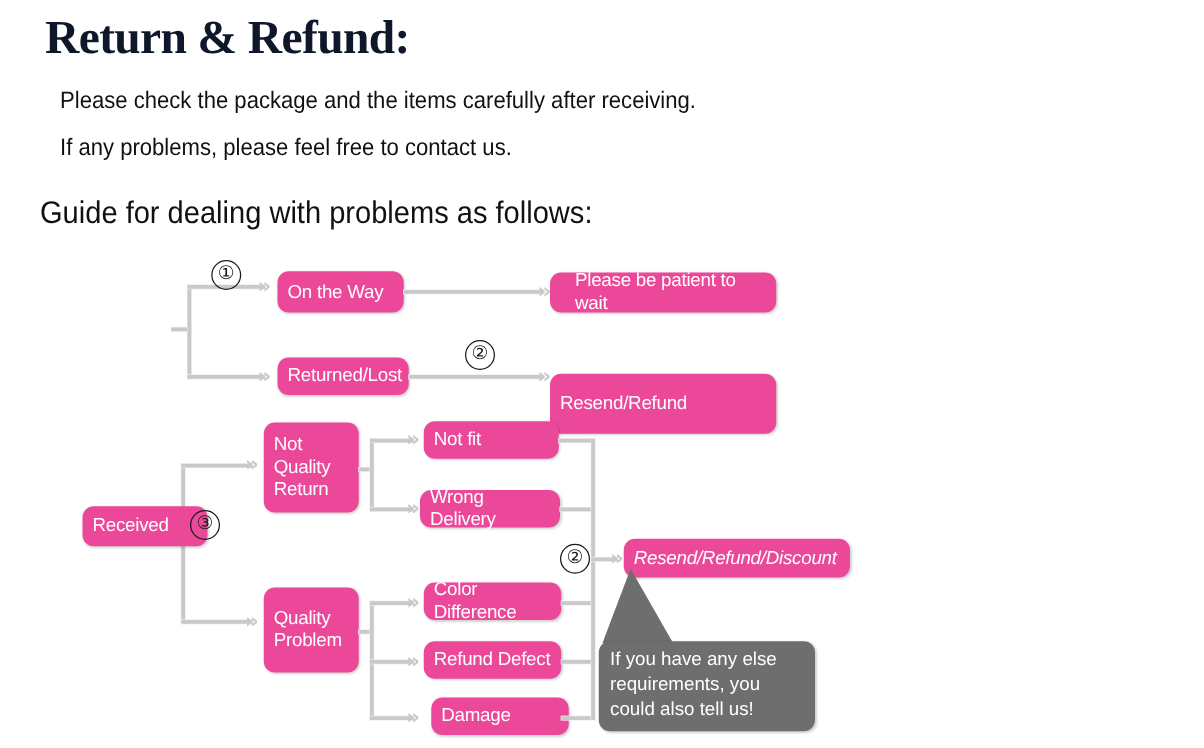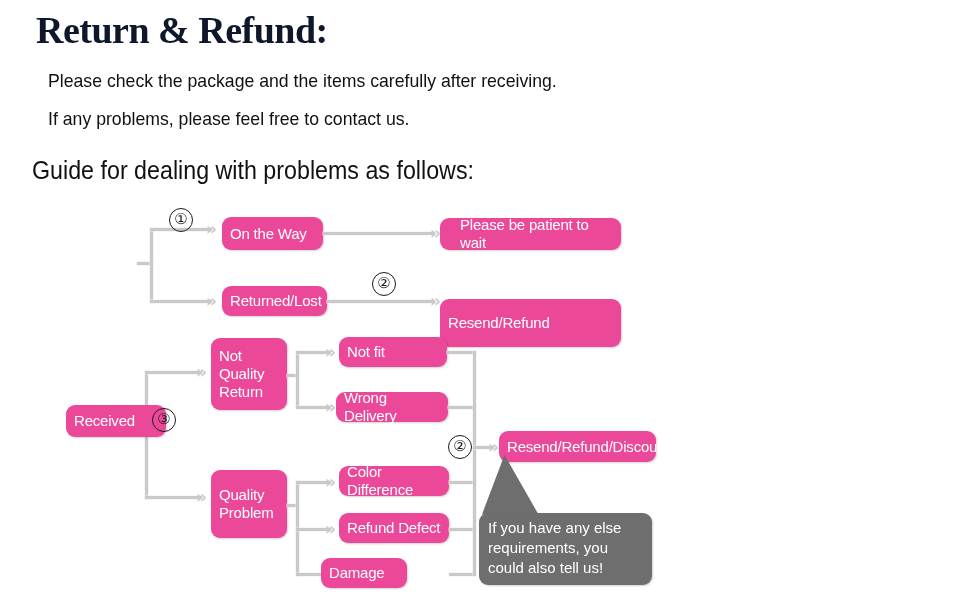--- a/index.html
+++ b/index.html
@@ -210,31 +210,31 @@
   <div class="line hline" style="left:296px; top:528px; width:35px;"></div>
   <div class="line hline" style="left:296px; top:573px; width:35px;"></div>
   <div class="arrow" style="left:325px; top:474px;">»</div>
   <div class="arrow" style="left:325px; top:521px;">»</div>
   <div class="arrow" style="left:325px; top:566px;">»</div>
 
   <div class="node" style="left:339px; top:466px; width:110px; height:30px;">Color Difference</div>
 
   <div class="node" style="left:339px; top:513px; width:110px; height:30px;">Refund Defect</div>
 
-  <div class="node" style="left:321px; top:558px; width:86px; height:30px;">Damage</div>
+  <div class="node" style="left:345px; top:558px; width:110px; height:30px;">Damage</div>
 
   <div class="line hline" style="left:447px; top:351px; width:29px;"></div>
   <div class="line hline" style="left:448px; top:406px; width:28px;"></div>
   <div class="line hline" style="left:449px; top:481px; width:27px;"></div>
   <div class="line hline" style="left:449px; top:528px; width:27px;"></div>
   <div class="line hline" style="left:449px; top:573px; width:27px;"></div>
   <div class="line vline" style="left:473px; top:351px; height:225px;"></div>
   <div class="line hline" style="left:473px; top:446px; width:21px;"></div>
   <div class="arrow" style="left:488px; top:439px;">»</div>
 
   <div class="circnum" style="left:448px; top:435px; background:#ffffff;">②</div>
 
-  <div class="node" style="left:499px; top:431px; width:157px; height:31px;">Resend/Refund/Discount</div>
+  <div class="node" style="left:499px; top:431px; width:181px; height:31px;font-style:italic;">Resend/Refund/Discount</div>
 
   <div id="bubble-tail"></div>
   <div id="bubble">If you have any else requirements, you could also tell us!</div>
 
 </div>
 
 </body></html>

